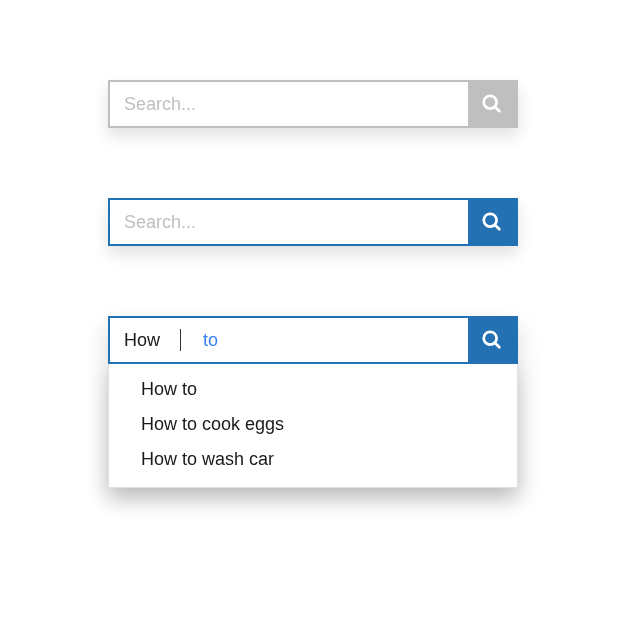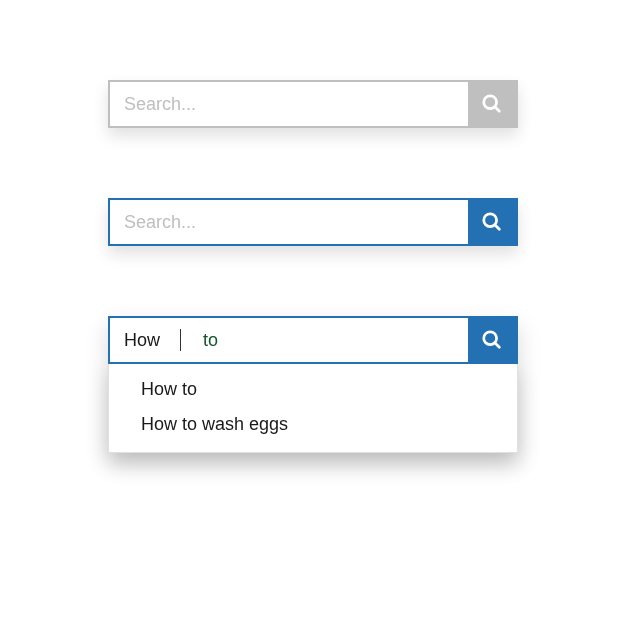--- a/index.html
+++ b/index.html
@@ -65,21 +65,21 @@
     }
     .cursor {
       display: inline-block;
       width: 1px;
       height: 22px;
       background: #333;
       margin: 0 1px;
       vertical-align: middle;
     }
     .hint-text {
-      color: #14532d;
+      color: #3b82f6;
       margin-left: 2px;
     }
     .search-button {
       width: 48px;
       height: 100%;
       border: none;
       display: flex;
       align-items: center;
       justify-content: center;
       cursor: pointer;
@@ -156,16 +156,17 @@
       </div>
       <button class="search-button blue-btn">
         <svg class="search-icon-svg" viewBox="0 0 24 24" fill="none" stroke="#ffffff" stroke-width="3" stroke-linecap="round">
           <circle cx="10" cy="10" r="7"></circle>
           <line x1="20" y1="20" x2="15" y2="15"></line>
         </svg>
       </button>
     </div>
     <div class="dropdown">
       <div class="dropdown-item">How to</div>
-      <div class="dropdown-item">How to wash eggs</div>
+      <div class="dropdown-item">How to cook eggs</div>
+      <div class="dropdown-item">How to wash car</div>
     </div>
   </div>
 </div>
 
 </body></html>

